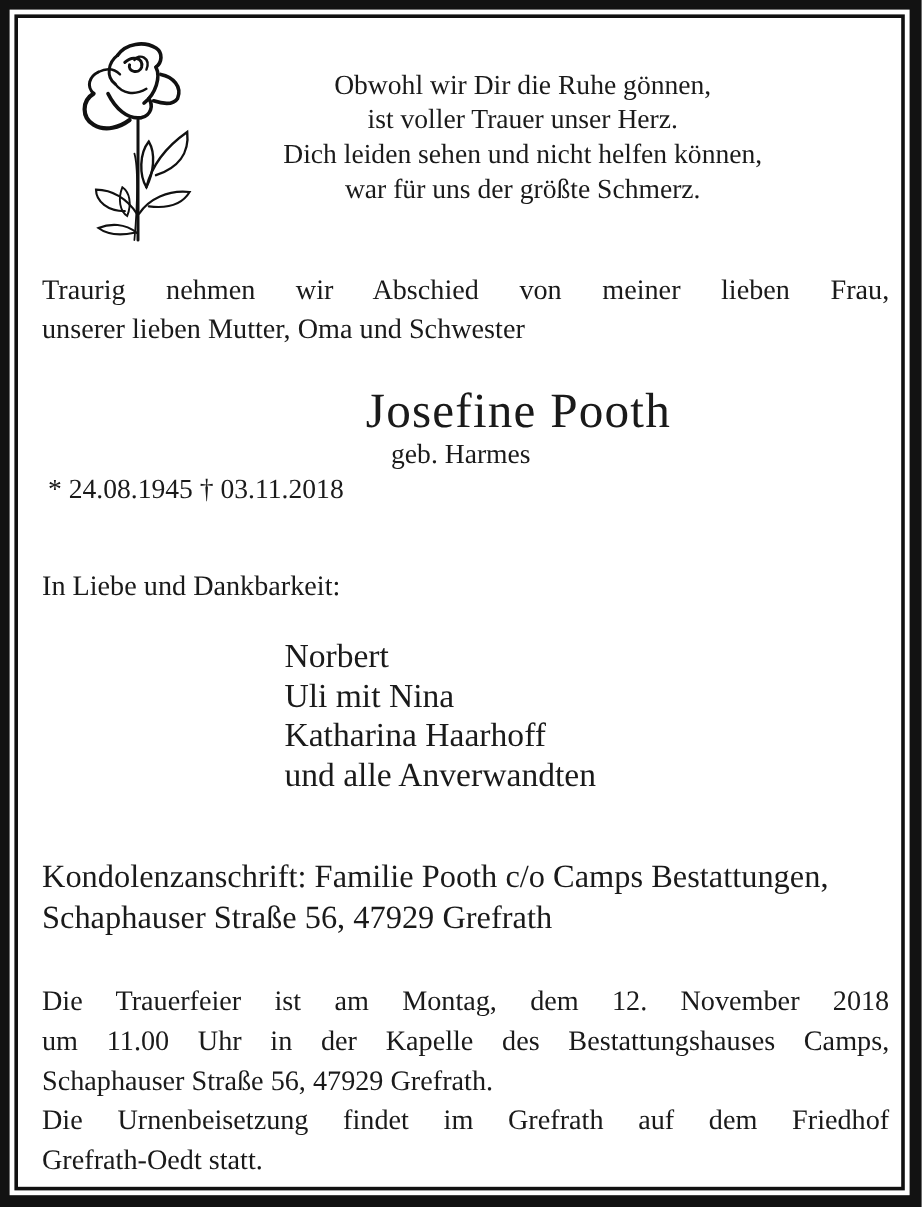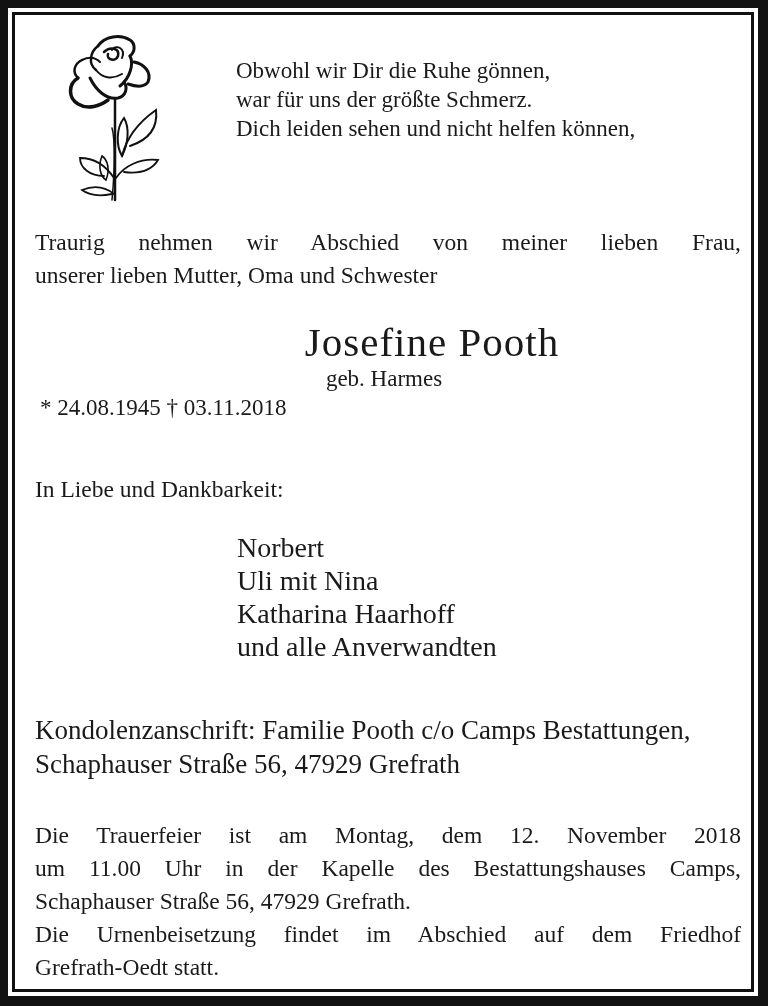--- a/index.html
+++ b/index.html
@@ -12,21 +12,21 @@
     .gap {
       position: absolute; left: 8px; top: 8px; right: 10px; bottom: 10px;
       background: #fff;
     }
     .frame {
       position: absolute; left: 12px; top: 12px; right: 14px; bottom: 14px;
       border: 3px solid #111; background: #fff;
     }
     .abs { position: absolute; white-space: nowrap; }
     .rose { position: absolute; left: 60px; top: 28px; width: 110px; height: 175px; }
-    .verse { left: 236px; top: 56px; font-size: 23px; line-height: 29px; }
+    .verse { left: 236px; top: 56px; font-size: 23px; line-height: 29px; text-align: center; }
     .intro { left: 35px; top: 226px; width: 706px; font-size: 23.5px; line-height: 33px; }
     .intro .l1 { display: block; text-align: justify; text-align-last: justify; }
     .name { left: 0; width: 768px; text-align: center; top: 318px; font-size: 41px; letter-spacing: 1px; padding-left: 48px; }
     .maiden { left: 0; width: 768px; text-align: center; top: 366px; font-size: 23px; }
     .dates { left: 0; width: 656px; text-align: left; top: 395px; font-size: 23px; margin-left: 40px; }
     .thanks { left: 35px; top: 476px; font-size: 23.5px; text-align: center; }
     .family { left: 237px; top: 511px; font-size: 28px; line-height: 33px; margin-top: 20px; }
     .address { left: 35px; top: 713px; font-size: 27px; line-height: 34px; }
     .service { left: 35px; top: 819px; width: 706px; font-size: 23.5px; line-height: 33px; }
     .service .j { display: block; text-align: justify; text-align-last: justify; }
@@ -55,22 +55,23 @@
   <path d="M64 90 C56 100, 56 118, 62 128 C68 116, 70 100, 64 90 Z" stroke-width="2"></path>
   <path d="M62 128 C66 112, 76 96, 96 82 C98 100, 88 112, 70 118" stroke-width="2"></path>
   <path d="M56 150 C64 138, 80 130, 98 132 C92 142, 80 146, 64 144" stroke-width="1.8"></path>
   <path d="M54 150 C46 138, 34 130, 20 130 C20 140, 30 148, 44 148" stroke-width="1.8"></path>
   <path d="M42 128 C38 138, 40 148, 46 152 C50 142, 48 132, 42 128 Z" stroke-width="1.6"></path>
   <path d="M54 166 C44 158, 32 158, 22 162 C30 168, 42 168, 52 166" stroke-width="1.8"></path>
 </svg>
 
 <div class="abs verse">
   <div>Obwohl wir Dir die Ruhe gönnen,</div>
+  <div>ist voller Trauer unser Herz.</div>
+  <div>Dich leiden sehen und nicht helfen können,</div>
   <div>war für uns der größte Schmerz.</div>
-  <div>Dich leiden sehen und nicht helfen können,</div>
 </div>
 
 <div class="abs intro">
   <span class="l1">Traurig nehmen wir Abschied von meiner lieben Frau,</span>
   <span>unserer lieben Mutter, Oma  und Schwester</span>
 </div>
 
 <div class="abs name">Josefine Pooth</div>
 <div class="abs maiden">geb. Harmes</div>
 <div class="abs dates">* 24.08.1945  † 03.11.2018</div>
@@ -85,15 +86,15 @@
 
 <div class="abs address">
   <div>Kondolenzanschrift: Familie Pooth c/o Camps Bestattungen,</div>
   <div>Schaphauser Straße 56, 47929 Grefrath</div>
 </div>
 
 <div class="abs service">
   <span class="j">Die Trauerfeier ist am Montag, dem 12. November 2018</span>
   <span class="j">um 11.00 Uhr in der Kapelle des Bestattungshauses Camps,</span>
   <span class="n">Schaphauser Straße 56, 47929 Grefrath.</span>
-  <span class="j">Die Urnenbeisetzung findet im Abschied auf dem Friedhof</span>
+  <span class="j">Die Urnenbeisetzung findet im Grefrath auf dem Friedhof</span>
   <span class="n">Grefrath-Oedt statt.</span>
 </div>
 
 </body></html>

